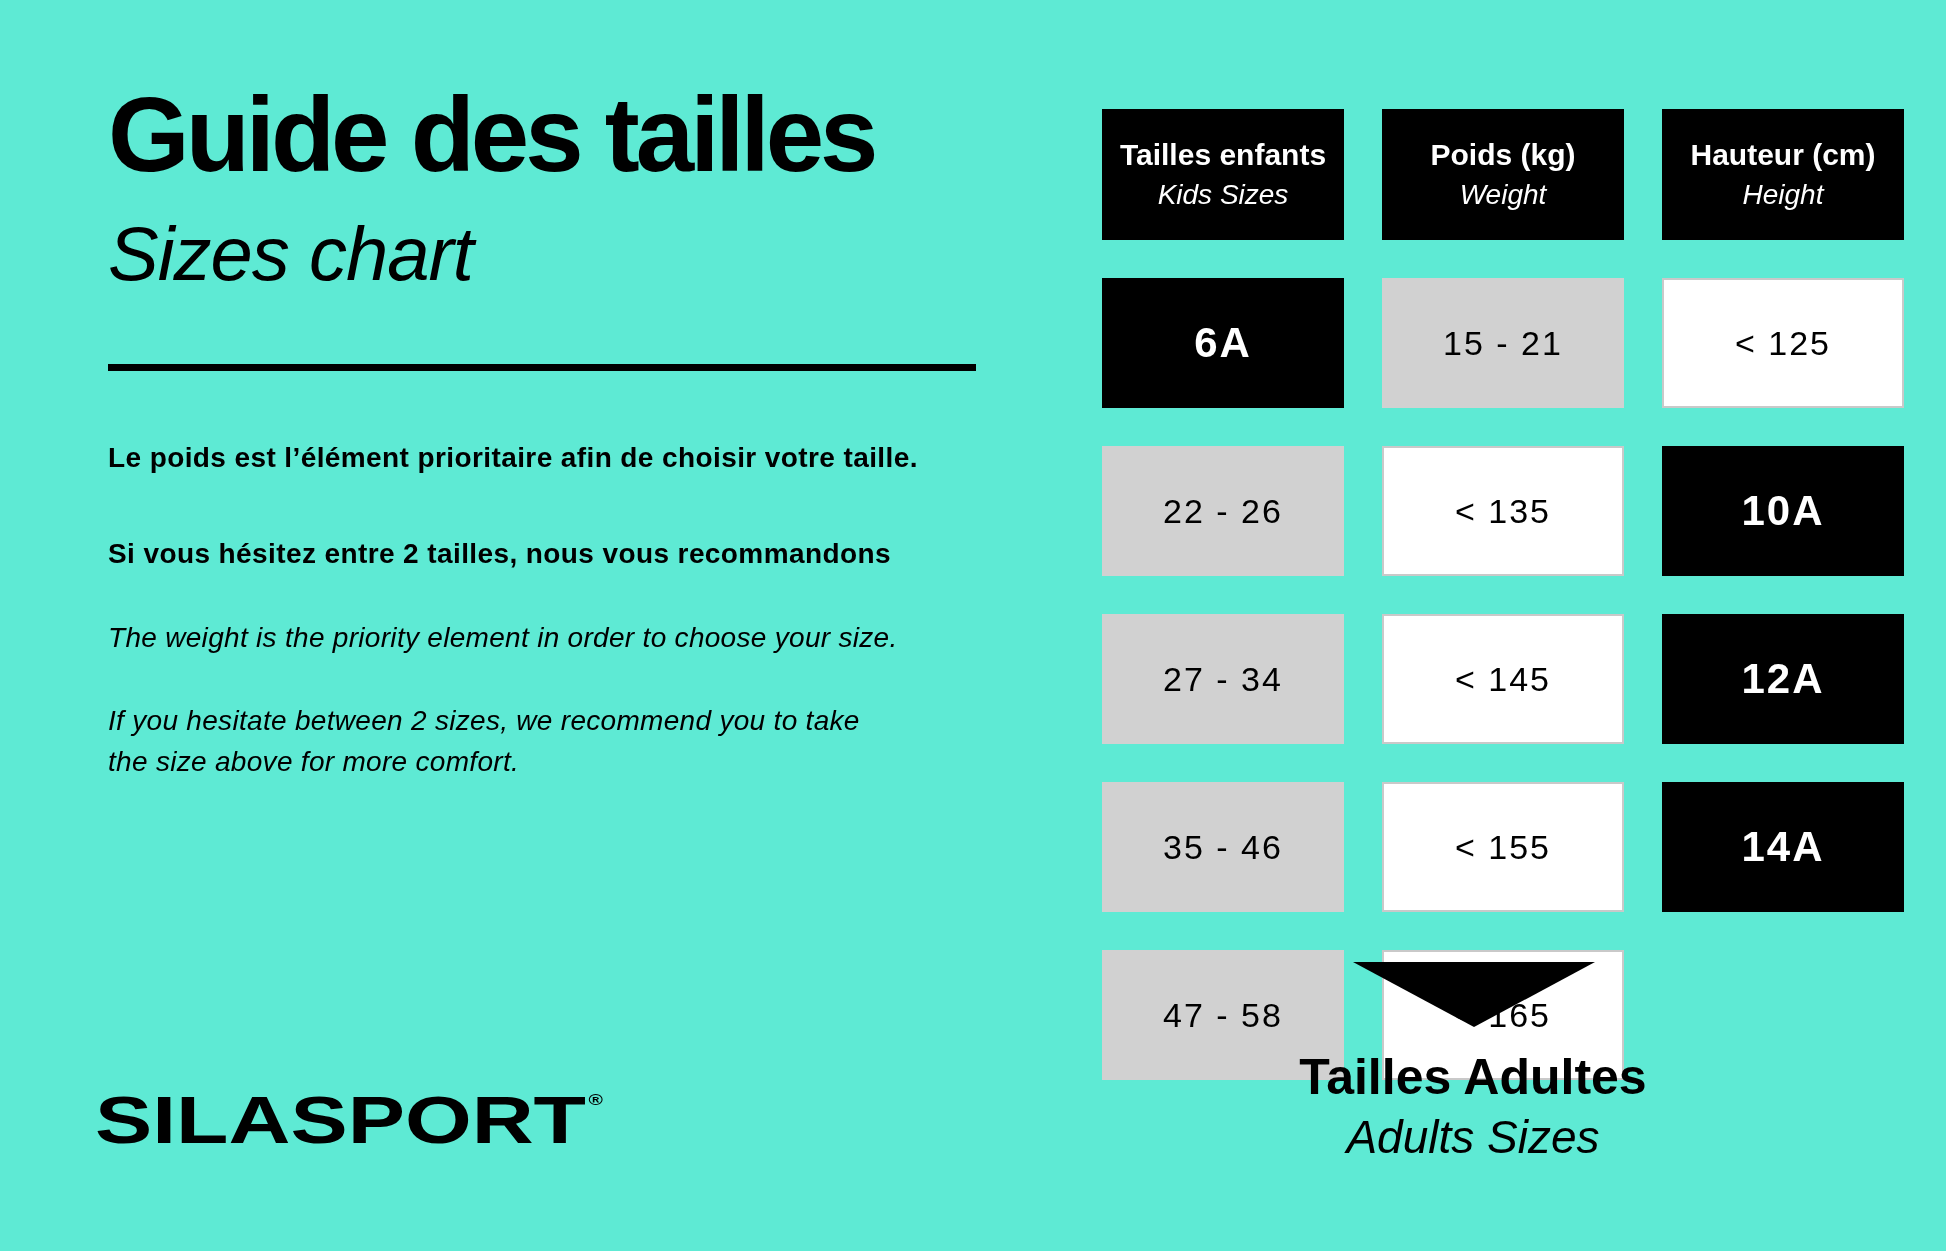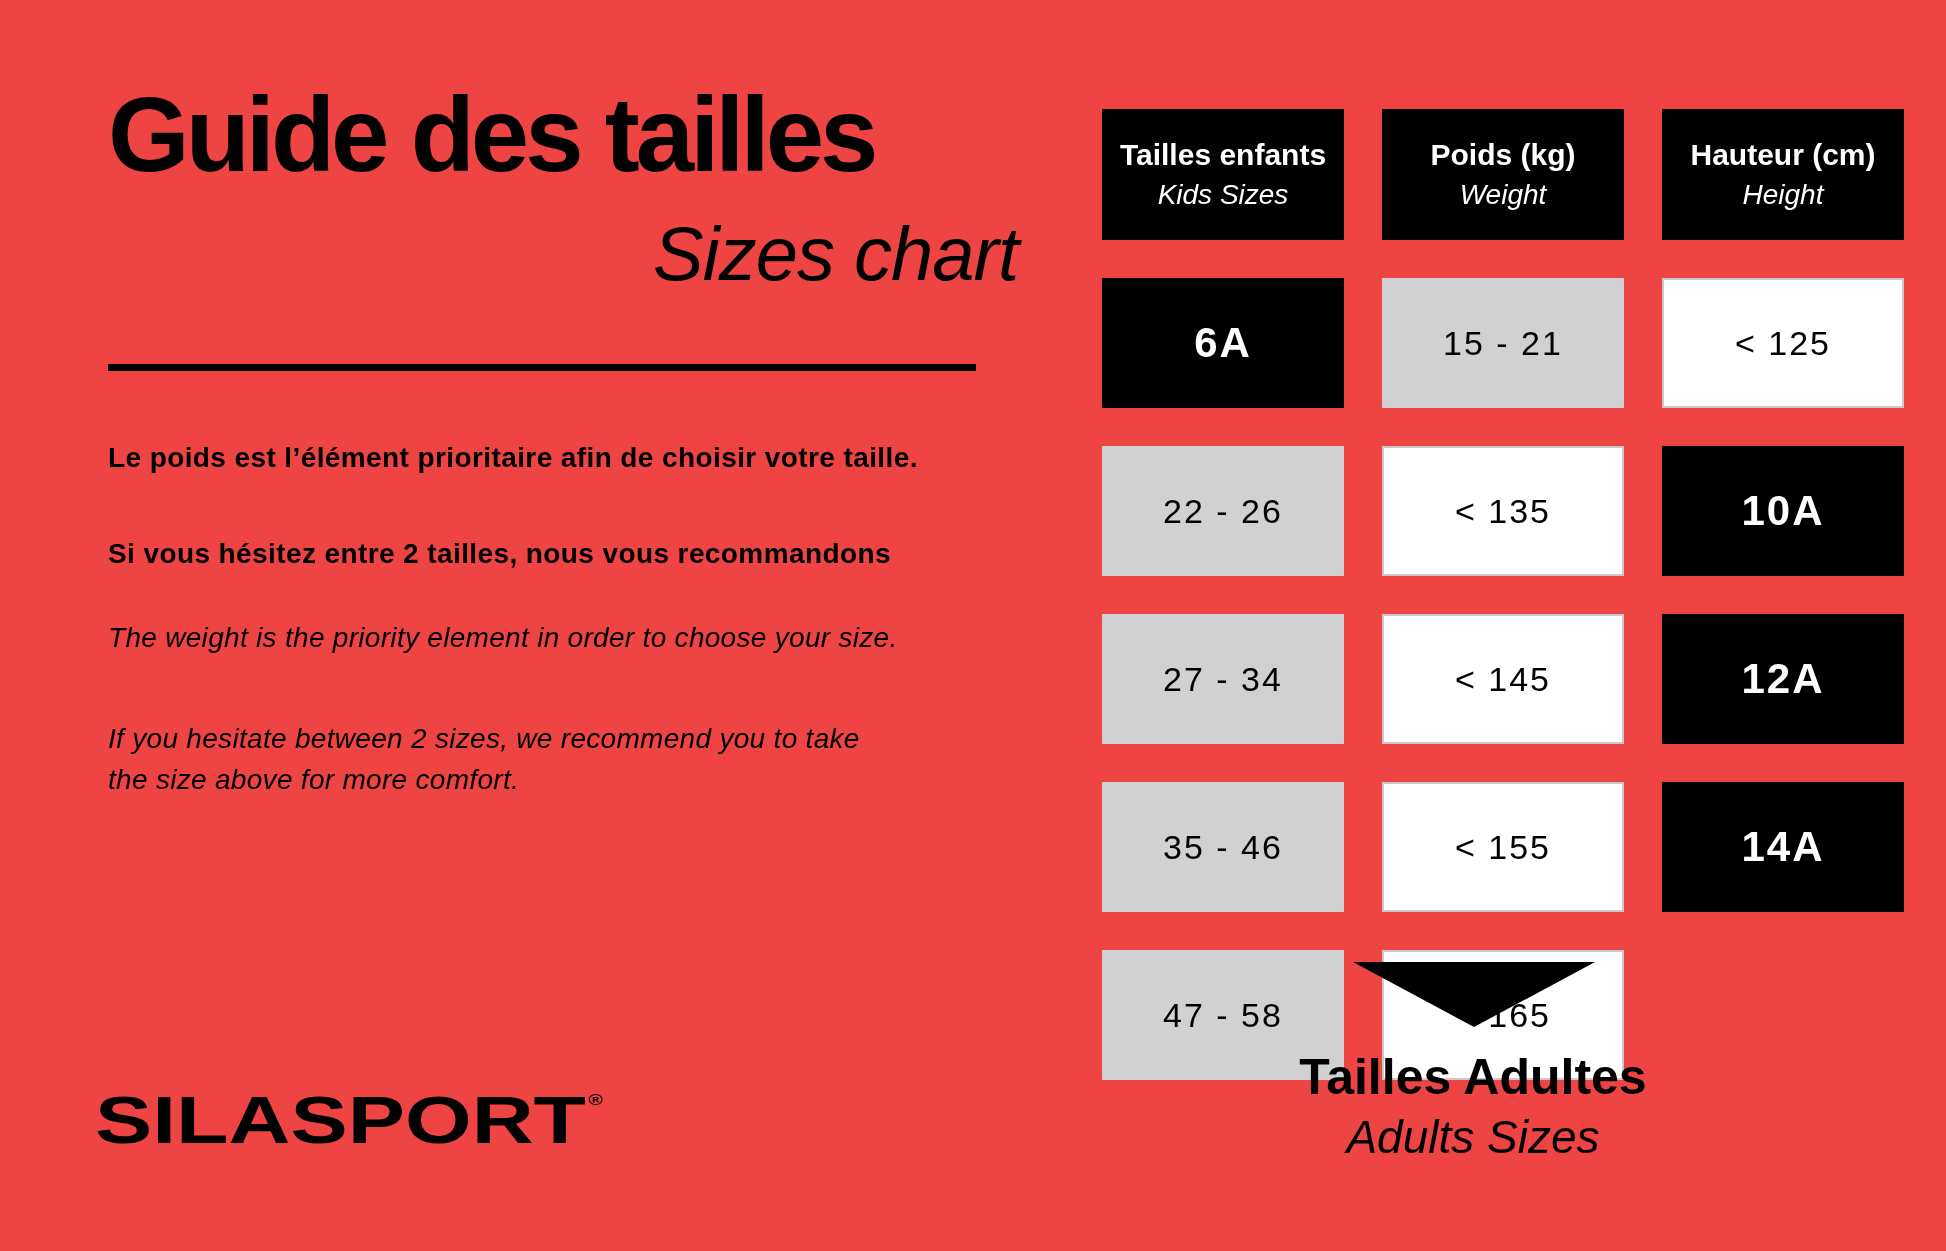--- a/index.html
+++ b/index.html
@@ -4,21 +4,21 @@
 <style>
   html, body {
     margin: 0;
     padding: 0;
     background: #ffffff;
   }
   .canvas {
     position: relative;
     width: 1946px;
     height: 1251px;
-    background: #ef4444;
+    background: #5eead4;
     font-family: "Liberation Sans", sans-serif;
     color: #000000;
     overflow: hidden;
   }
 
   
   .left {
     position: absolute;
     left: 108px;
     top: 80px;
@@ -32,21 +32,20 @@
     line-height: 1.05;
     white-space: nowrap;
   }
   .subtitle {
     margin-top: 24px;
     font-size: 76px;
     font-style: italic;
     font-weight: 300;
     line-height: 1.05;
     letter-spacing: -1px;
-    text-align: right;
   }
   .rule {
     margin-top: 70px;
     width: 868px;
     height: 7px;
     background: #000000;
   }
   .fr-line-first {
     margin-top: 70px;
     font-size: 28px;
@@ -68,21 +67,21 @@
   .en-line-first {
     margin-top: 46px;
     font-size: 28px;
     font-style: italic;
     font-weight: 300;
     letter-spacing: 0.3px;
     line-height: 34px;
     white-space: nowrap;
   }
   .en-block {
-    margin-top: 63px;
+    margin-top: 45px;
   }
   .en-line {
     font-size: 28px;
     font-style: italic;
     font-weight: 300;
     letter-spacing: 0.3px;
     line-height: 41px;
     white-space: nowrap;
   }
 

